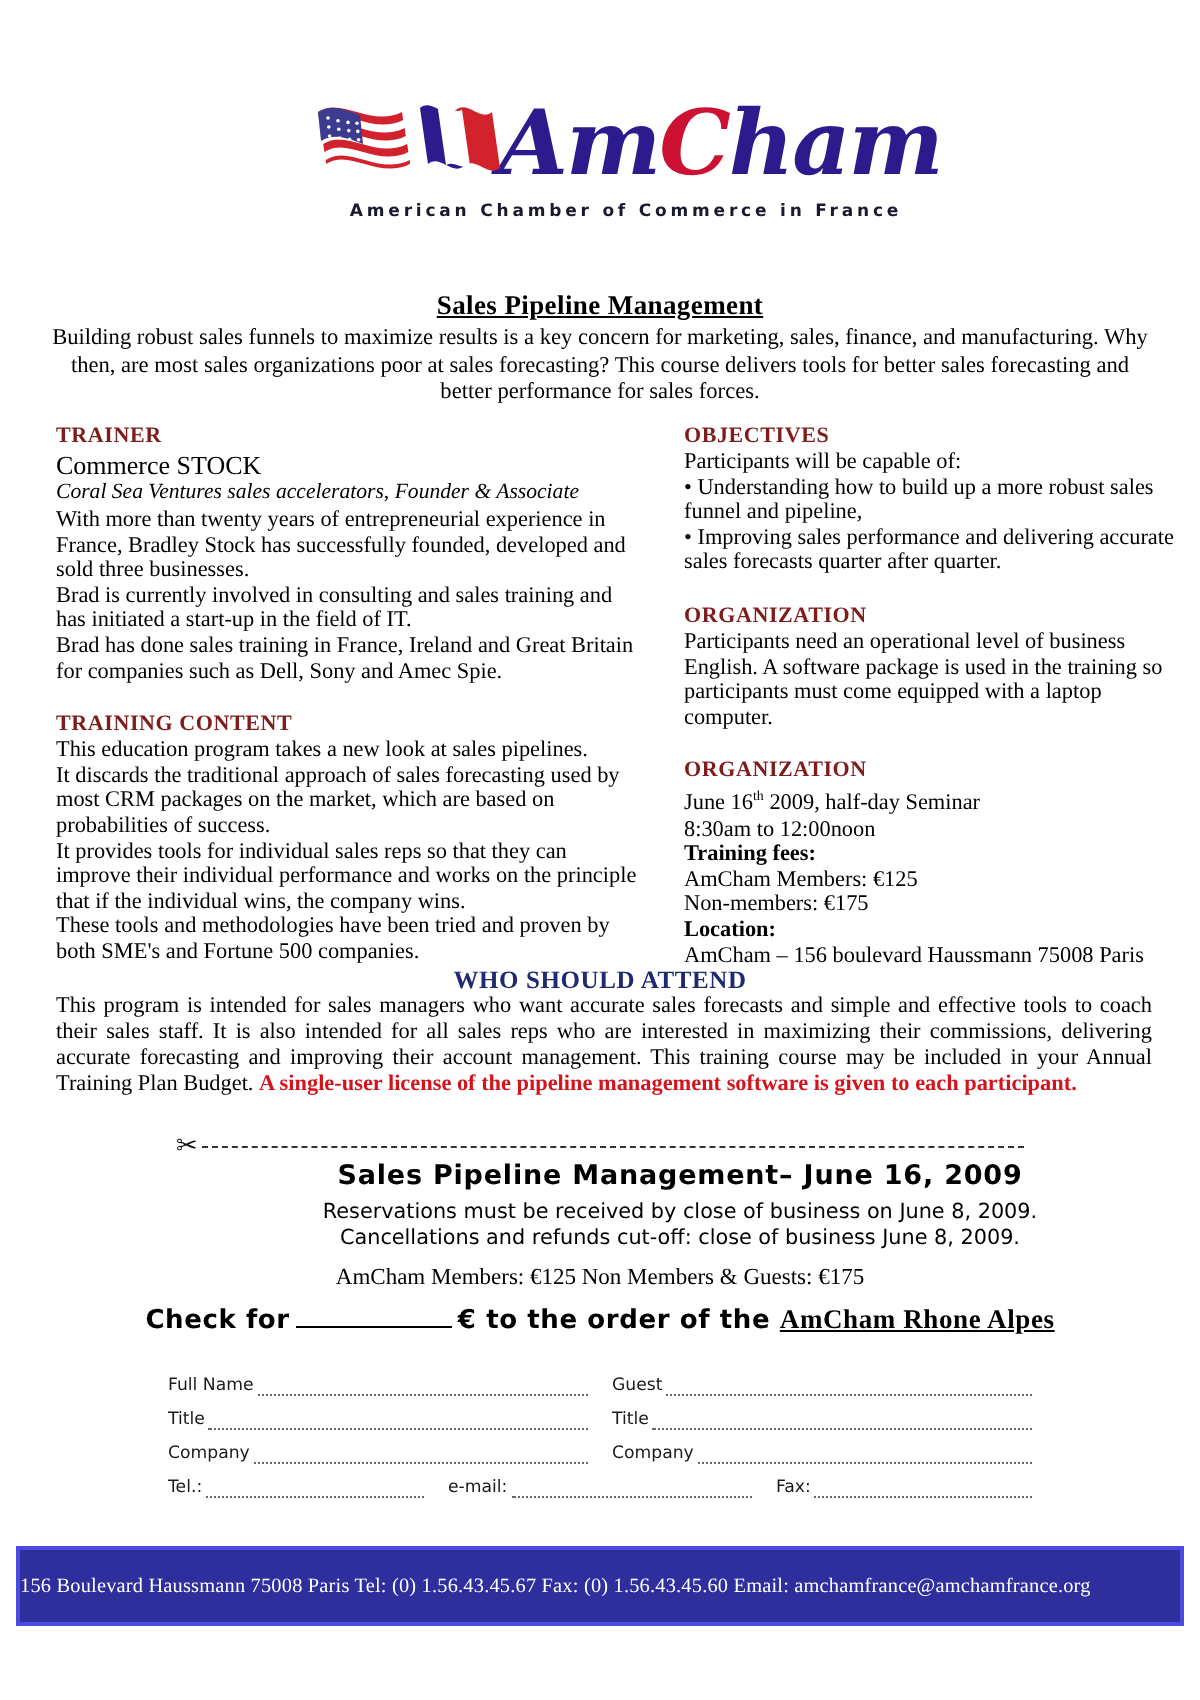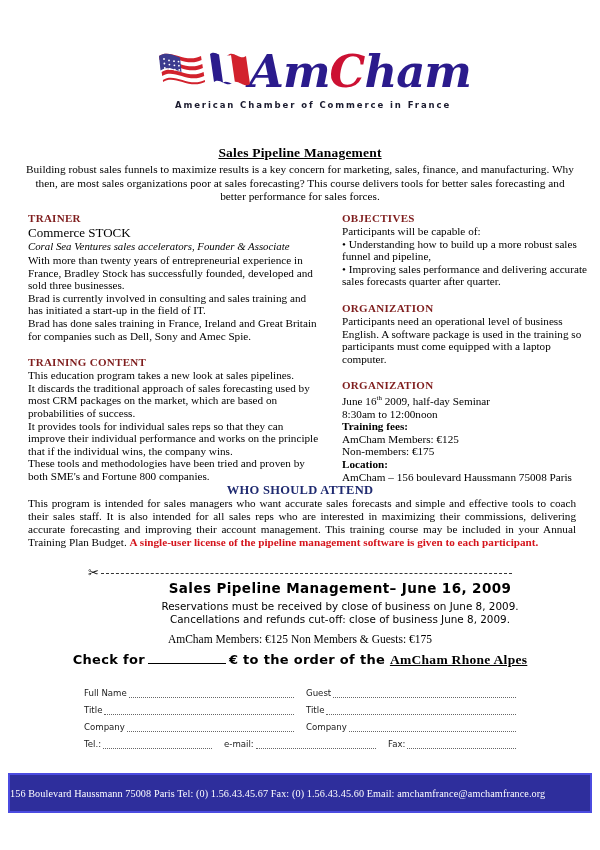--- a/index.html
+++ b/index.html
@@ -338,21 +338,21 @@
     <div class="name-line">Commerce STOCK</div>
     <div class="role-line">Coral Sea Ventures sales accelerators, Founder &amp; Associate</div>
     <p class="body-line para">With more than twenty years of entrepreneurial experience in France, Bradley Stock has successfully founded, developed and sold three businesses.</p>
     <p class="body-line para">Brad is currently involved in consulting and sales training and has initiated a start-up in the field of IT.</p>
     <p class="body-line para">Brad has done sales training in France, Ireland and Great Britain for companies such as Dell, Sony and Amec Spie.</p>
 
     <div class="sec-head spaced">TRAINING CONTENT</div>
     <p class="body-line para">This education program takes a new look at sales pipelines.</p>
     <p class="body-line para">It discards the traditional approach of sales forecasting used by most CRM packages on the market, which are based on probabilities of success.</p>
     <p class="body-line para">It provides tools for individual sales reps so that they can improve their individual performance and works on the principle that if the individual wins, the company wins.</p>
-    <p class="body-line para">These tools and methodologies have been tried and proven by both SME's and Fortune 800 companies.</p>
+    <p class="body-line para">These tools and methodologies have been tried and proven by both SME's and Fortune 500 companies.</p>
   </div>
 
   <div class="col-right">
 
     <div class="sec-head">OBJECTIVES</div>
     <p class="body-line para">Participants will be capable of:</p>
     <p class="body-line para">• Understanding how to build up a more robust sales funnel and pipeline,</p>
     <p class="body-line para">• Improving sales performance and delivering accurate sales forecasts quarter after quarter.</p>
 
     <div class="sec-head spaced">ORGANIZATION</div>

